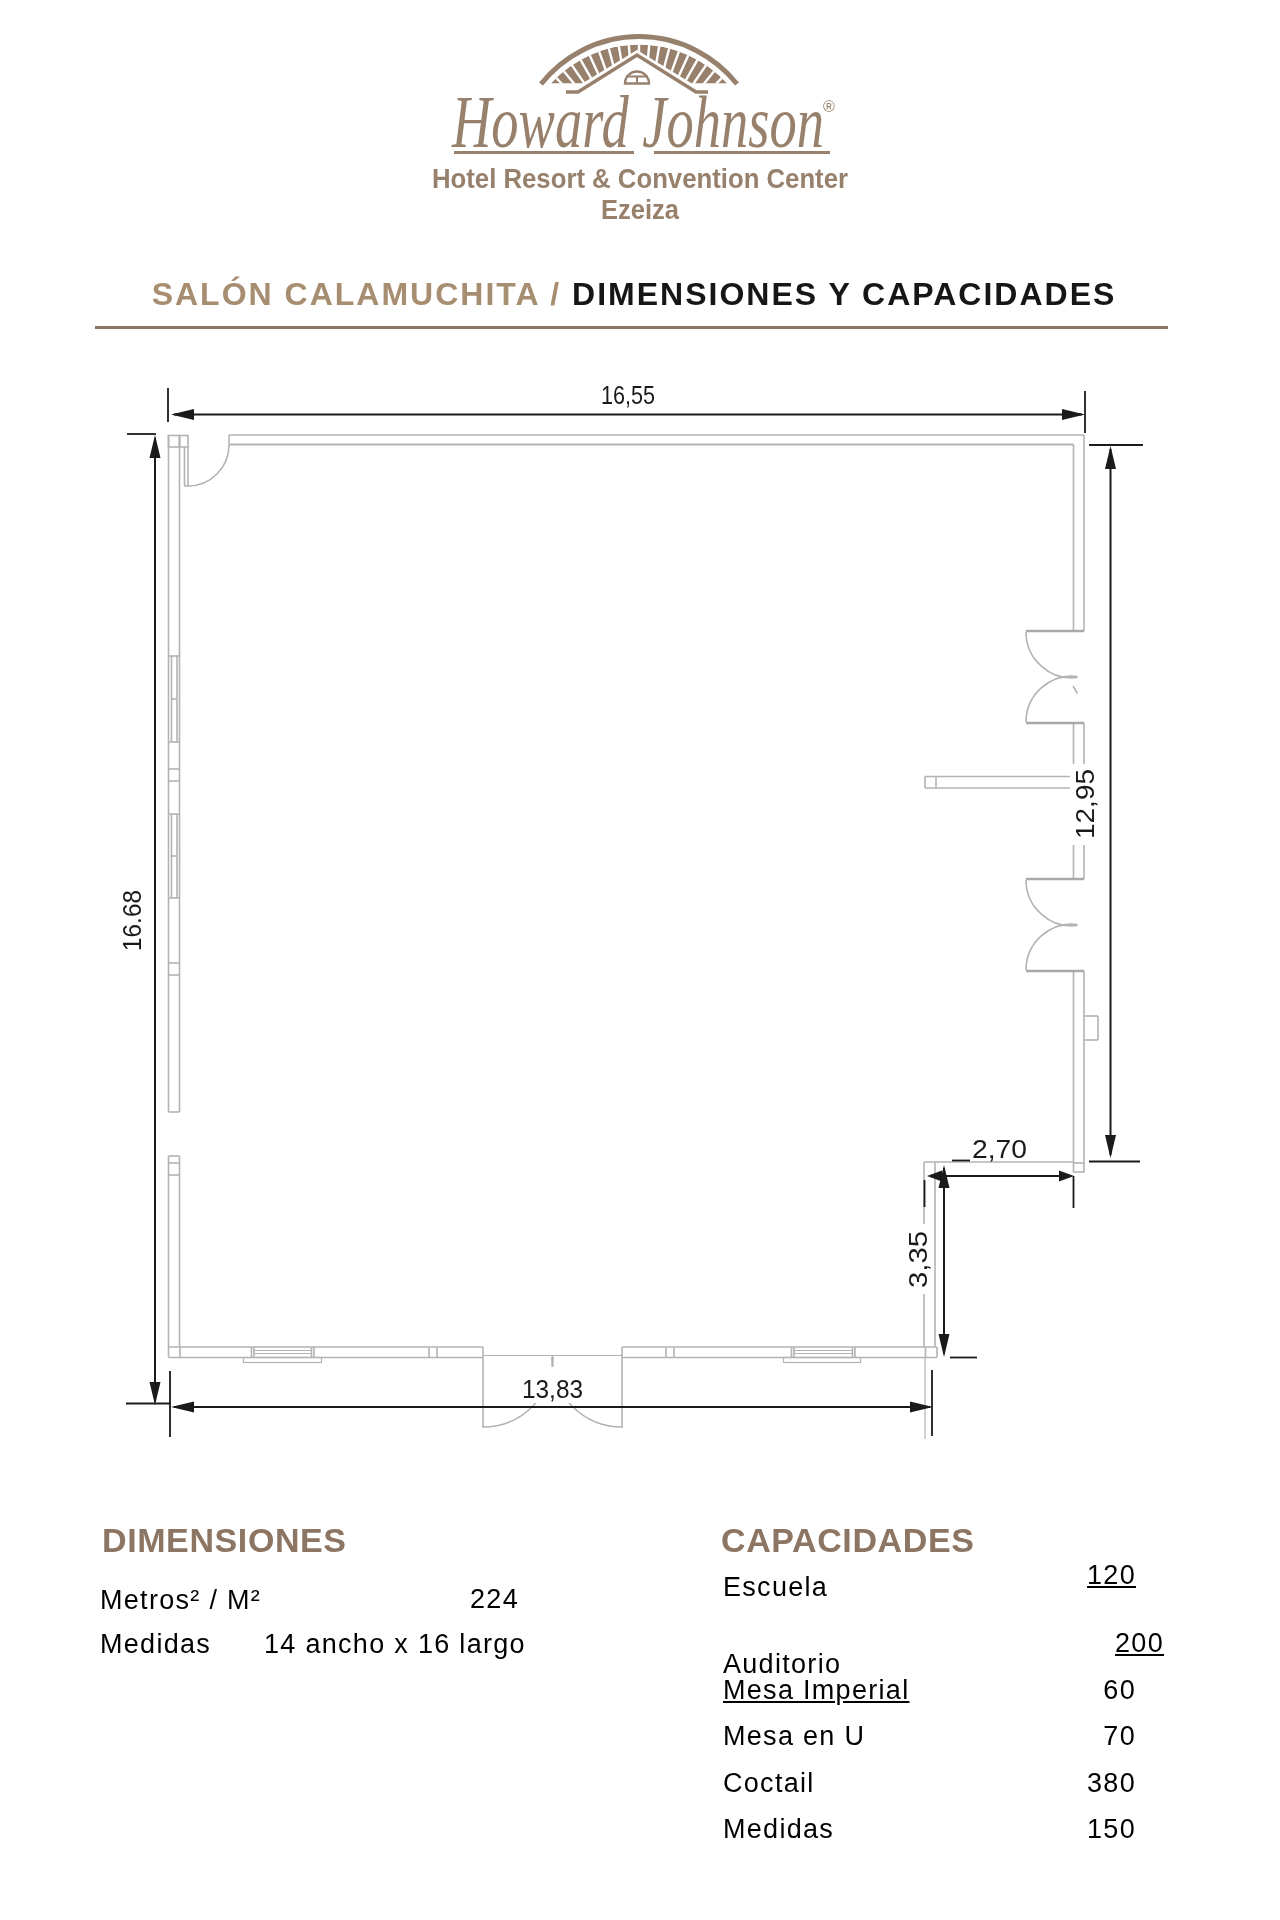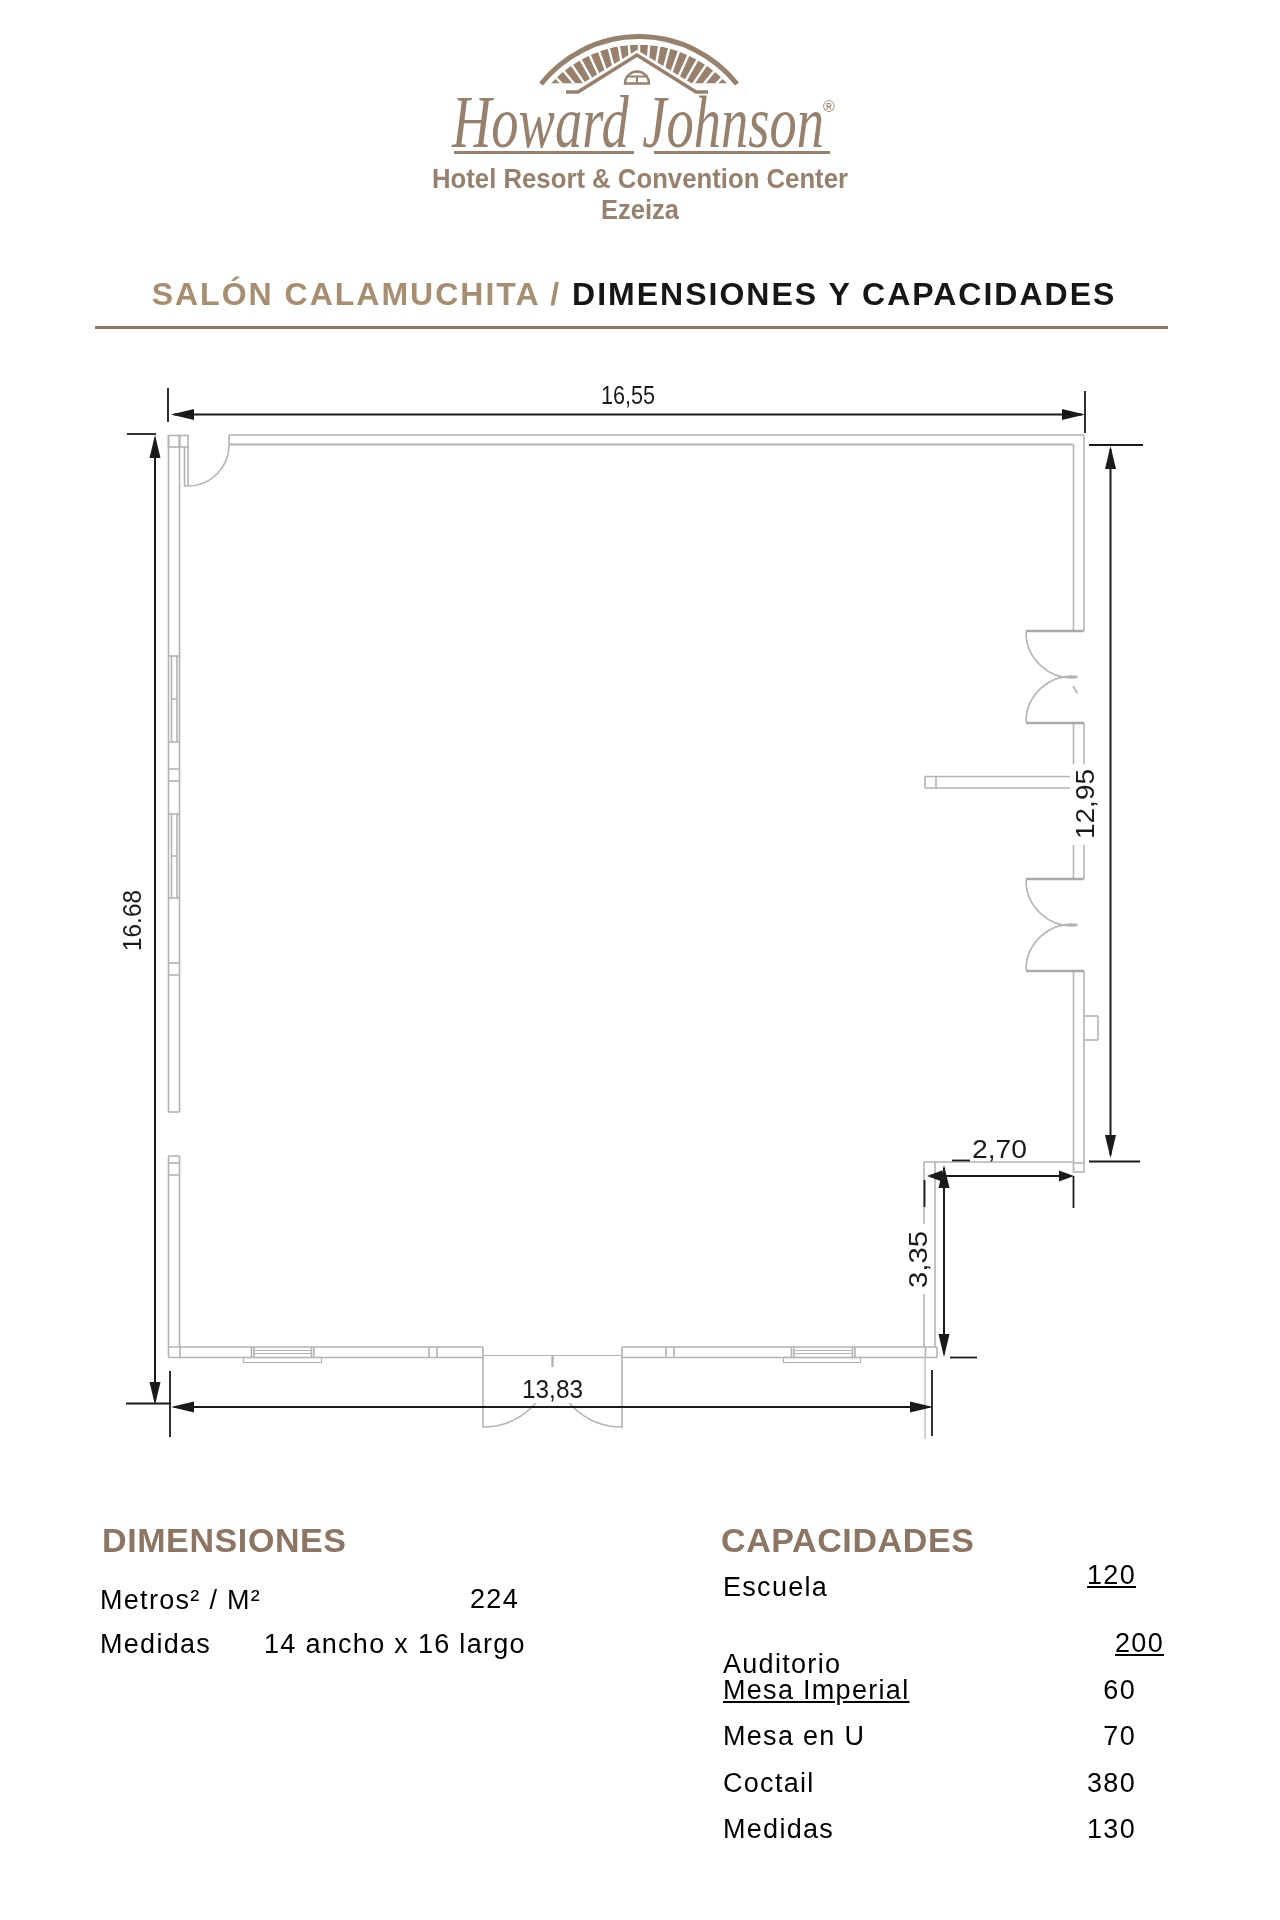--- a/index.html
+++ b/index.html
@@ -255,13 +255,13 @@
 <div class="abs row val" style="left:1000px;top:1560px;width:136px;text-decoration:underline;">120</div>
 <div class="abs row" style="left:723px;top:1628px;margin-top:21px;">Auditorio</div>
 <div class="abs row val" style="left:1028px;top:1628px;width:136px;text-decoration:underline;">200</div>
 <div class="abs row" style="left:723px;top:1675px;text-decoration:underline;">Mesa Imperial</div>
 <div class="abs row val" style="left:1000px;top:1675px;width:136px;">60</div>
 <div class="abs row" style="left:723px;top:1721px;">Mesa en U</div>
 <div class="abs row val" style="left:1000px;top:1721px;width:136px;">70</div>
 <div class="abs row" style="left:723px;top:1768px;">Coctail</div>
 <div class="abs row val" style="left:1000px;top:1768px;width:136px;">380</div>
 <div class="abs row" style="left:723px;top:1814px;">Medidas</div>
-<div class="abs row val" style="left:1000px;top:1814px;width:136px;">130</div>
+<div class="abs row val" style="left:1000px;top:1814px;width:136px;">150</div>
 
 </body></html>

